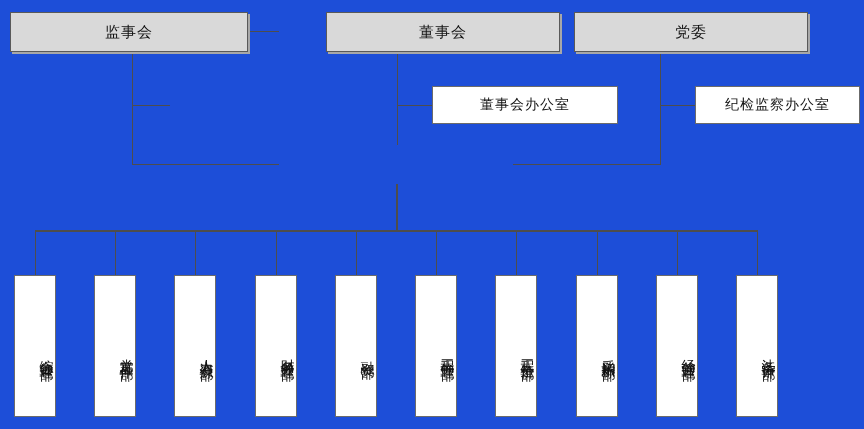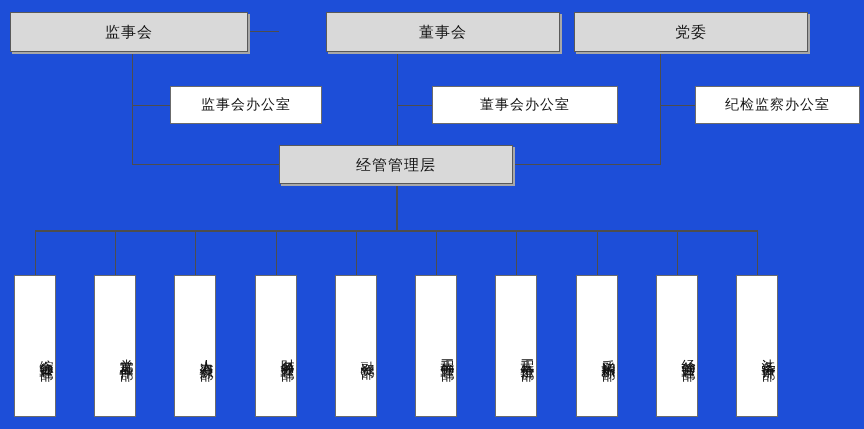--- a/index.html
+++ b/index.html
@@ -110,35 +110,29 @@
   </div>
 
   <div class="node filled shadowed" style="left:279px; top:12px; width:234px; height:40px;margin-left:47px;">
     <span>董事会</span>
   </div>
 
   <div class="node filled shadowed" style="left:542px; top:12px; width:234px; height:40px;margin-left:32px;">
     <span>党委</span>
   </div>
 
-  <div class="node office" style="left:170px; top:86px; width:152px; height:38px;">
-    <span>监事会办公室</span>
-  </div>
 
   <div class="node office" style="left:432px; top:86px; width:186px; height:38px;">
     <span>董事会办公室</span>
   </div>
 
   <div class="node office" style="left:695px; top:86px; width:165px; height:38px;justify-content:center;">
     <span>纪检监察办公室</span>
   </div>
 
-  <div class="node filled shadowed" style="left:279px; top:145px; width:234px; height:39px;">
-    <span>经管管理层</span>
-  </div>
 
   <div class="node dept" style="left:14px; top:275px; width:42px; height:142px;">
     <span>综合管理部</span>
   </div>
 
   <div class="node dept" style="left:94px; top:275px; width:42px; height:142px;">
     <span>党群工作部</span>
   </div>
 
   <div class="node dept" style="left:174px; top:275px; width:42px; height:142px;">

